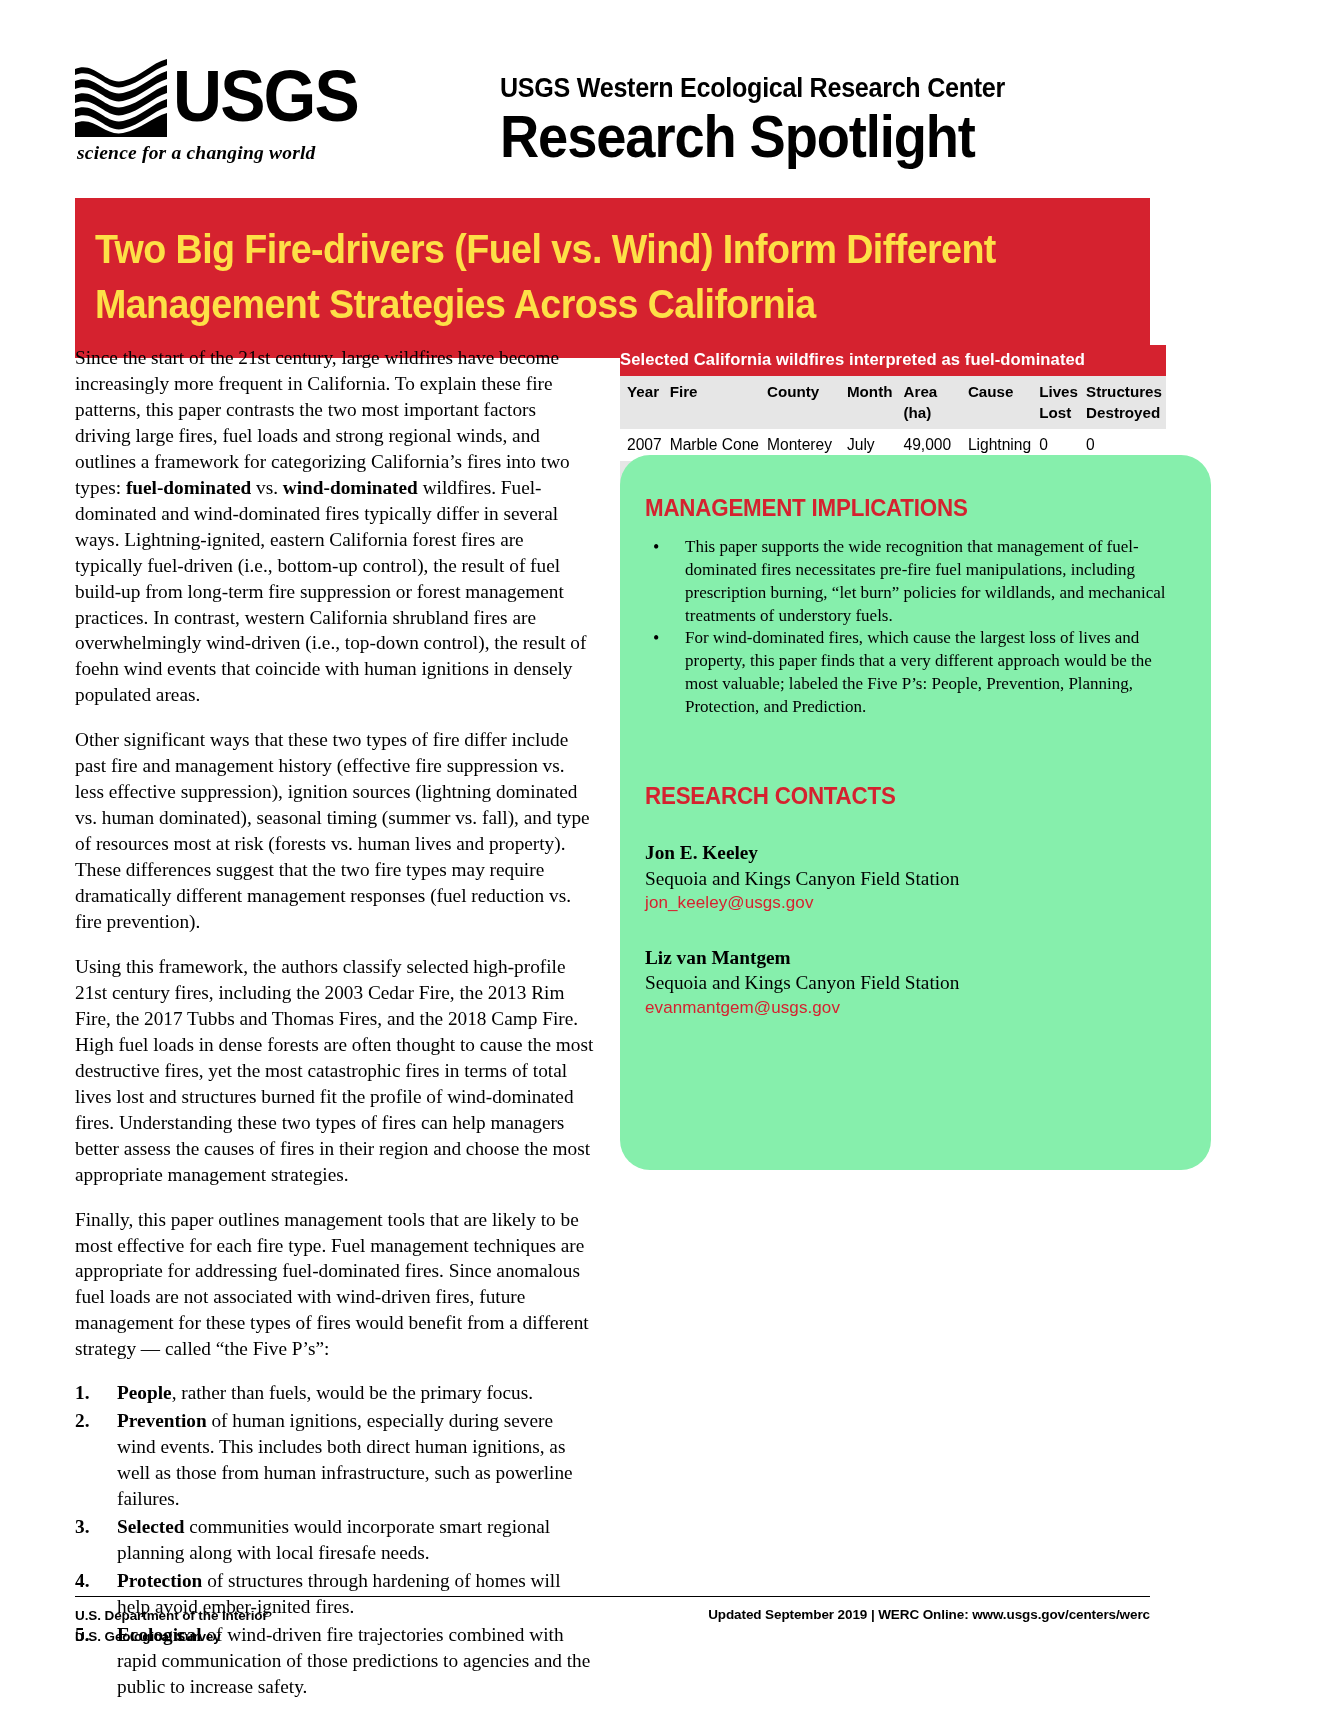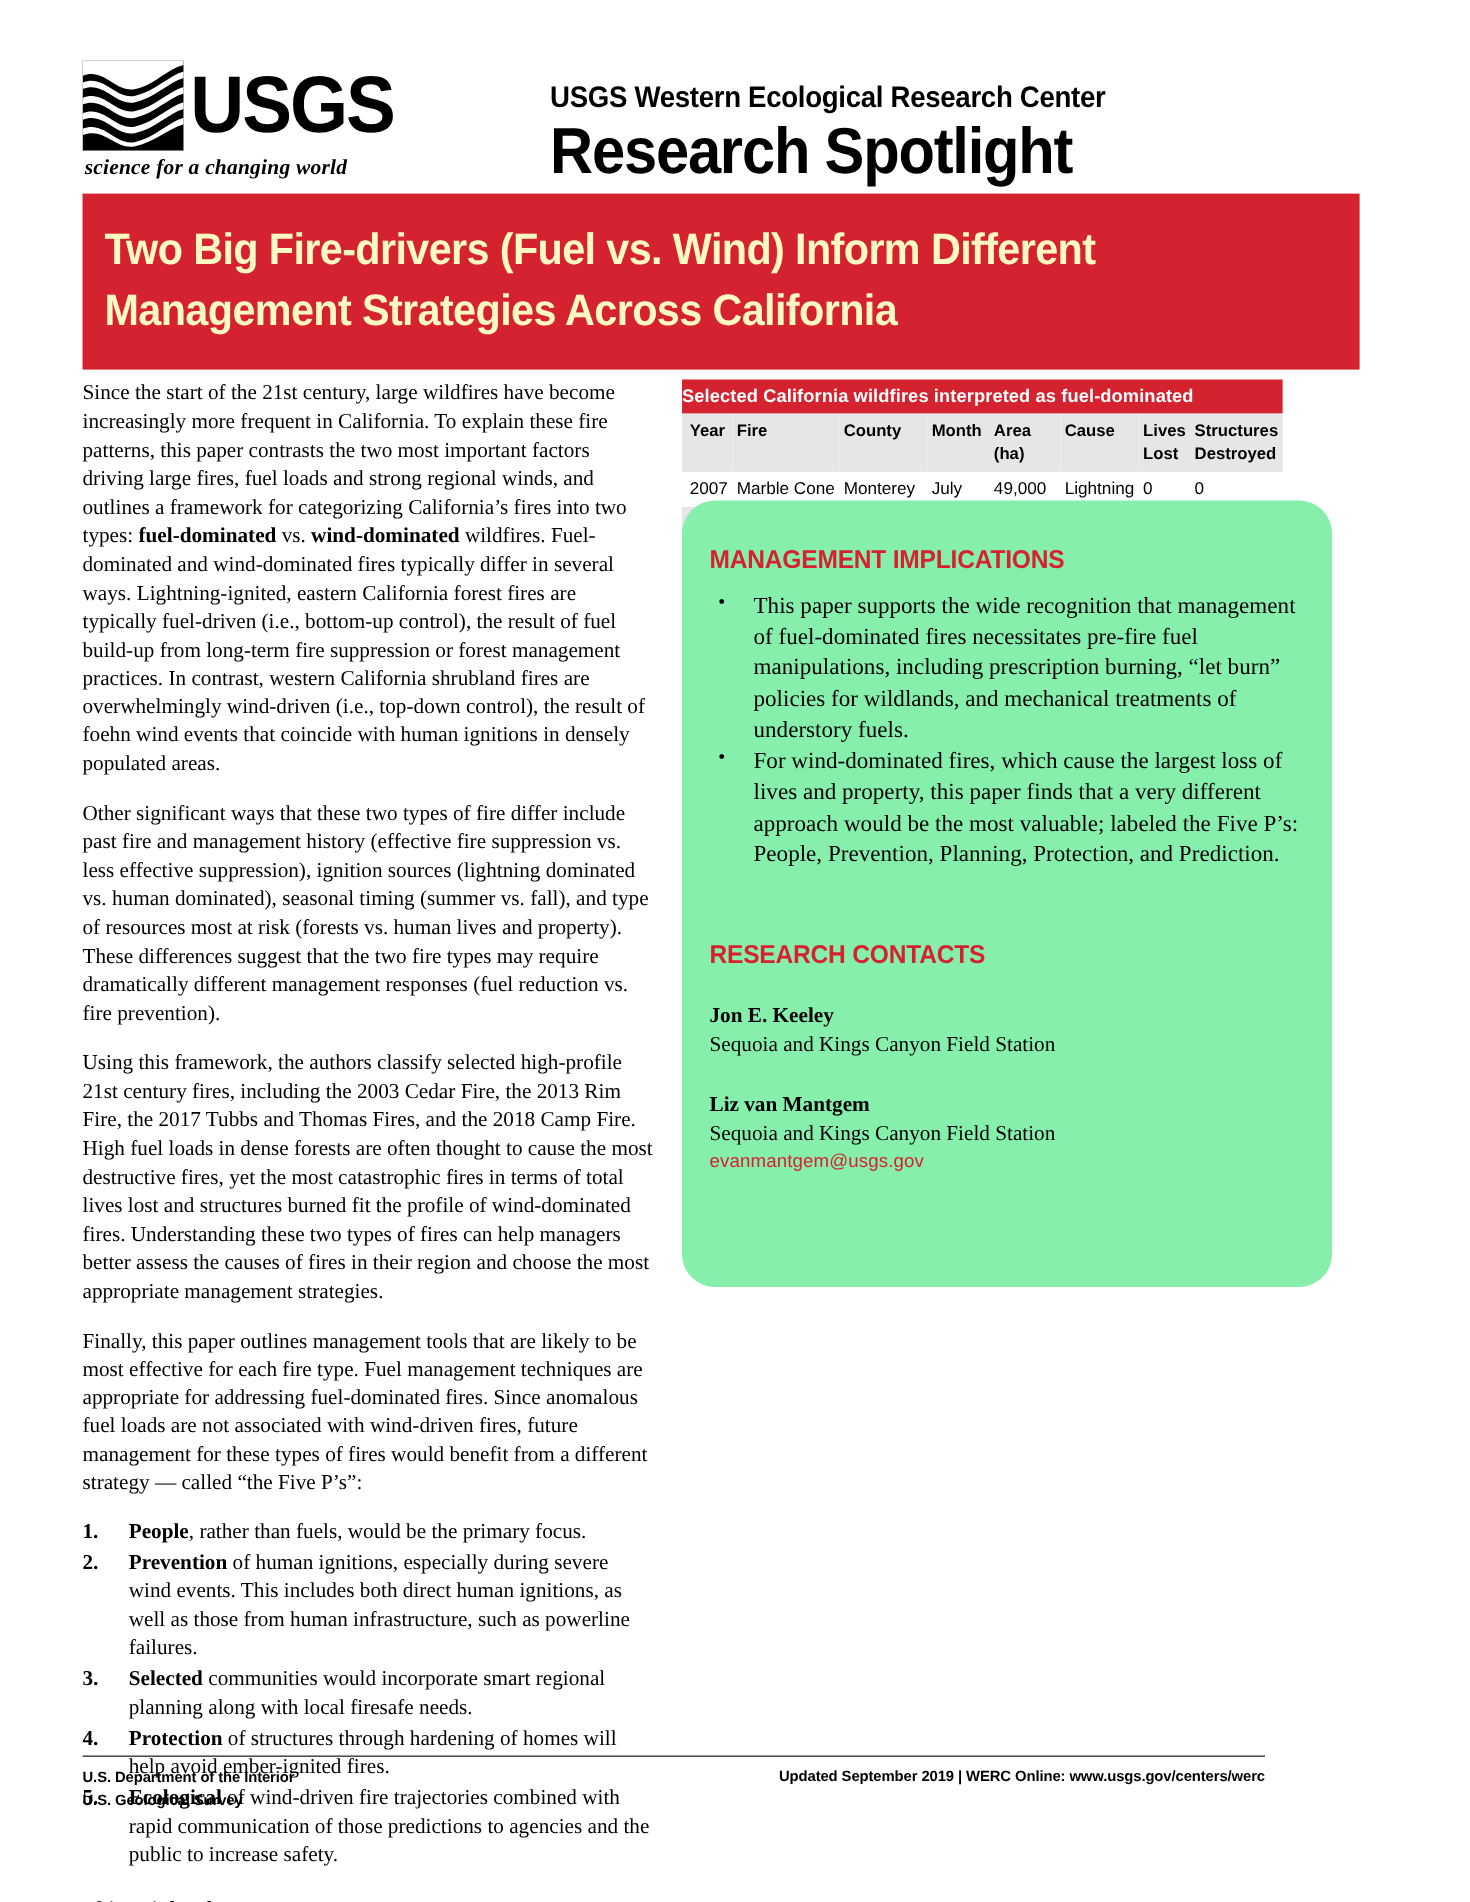--- a/index.html
+++ b/index.html
@@ -66,24 +66,24 @@
     margin-top: 4px;
     transform: scaleX(0.92);
     transform-origin: left center;
     white-space: nowrap;
   }
 
   
   .title-banner {
     position: absolute;
     left: 75px;
-    top: 176px;
-    width: 1161px;
+    top: 198px;
+    width: 1075px;
     background: #d5222f;
-    color: #fef9c3;
+    color: #fde047;
     padding: 24px 0 26px 20px;
   }
   .title-banner .tline {
     font-family: "Liberation Sans", sans-serif;
     font-weight: bold;
     font-size: 40px;
     line-height: 1.38;
     letter-spacing: -0.6px;
     transform: scaleX(0.94);
     transform-origin: left center;
@@ -203,21 +203,21 @@
     font-size: 23.5px;
     color: #d5222f;
     letter-spacing: -0.2px;
     transform: scaleX(0.95);
     transform-origin: left center;
   }
   ul.implications {
     margin: 14px 0 0 0;
     padding: 0;
     list-style: none;
-    font-size: 21px;
+    font-size: 17px;
     line-height: 1.345;
   }
   ul.implications li {
     position: relative;
     padding-left: 40px;
     margin-bottom: 0;
   }
   ul.implications li::before {
     content: "\2022";
     position: absolute;
@@ -485,20 +485,21 @@
     <ul class="implications" id="impl-list">
         <li>This paper supports the wide recognition that management of fuel-dominated fires necessitates pre-fire fuel manipulations, including prescription burning, “let burn” policies for wildlands, and mechanical treatments of understory fuels.</li>
         <li>For wind-dominated fires, which cause the largest loss of lives and property, this paper finds that a very different approach would be the most valuable; labeled the Five P’s: People, Prevention, Planning, Protection, and Prediction.</li>
       </ul>
 
     <div class="panel-head contacts">RESEARCH CONTACTS</div>
     <div id="contacts">
         <div class="contact">
           <div class="name">Jon E. Keeley</div>
           <div class="station">Sequoia and Kings Canyon Field Station</div>
+          <div class="email">jon_keeley@usgs.gov</div>
         </div>
         <div class="contact">
           <div class="name">Liz van Mantgem</div>
           <div class="station">Sequoia and Kings Canyon Field Station</div>
           <div class="email">evanmantgem@usgs.gov</div>
         </div>
       </div>
   </div>
 
   <div class="footer-rule"></div>

